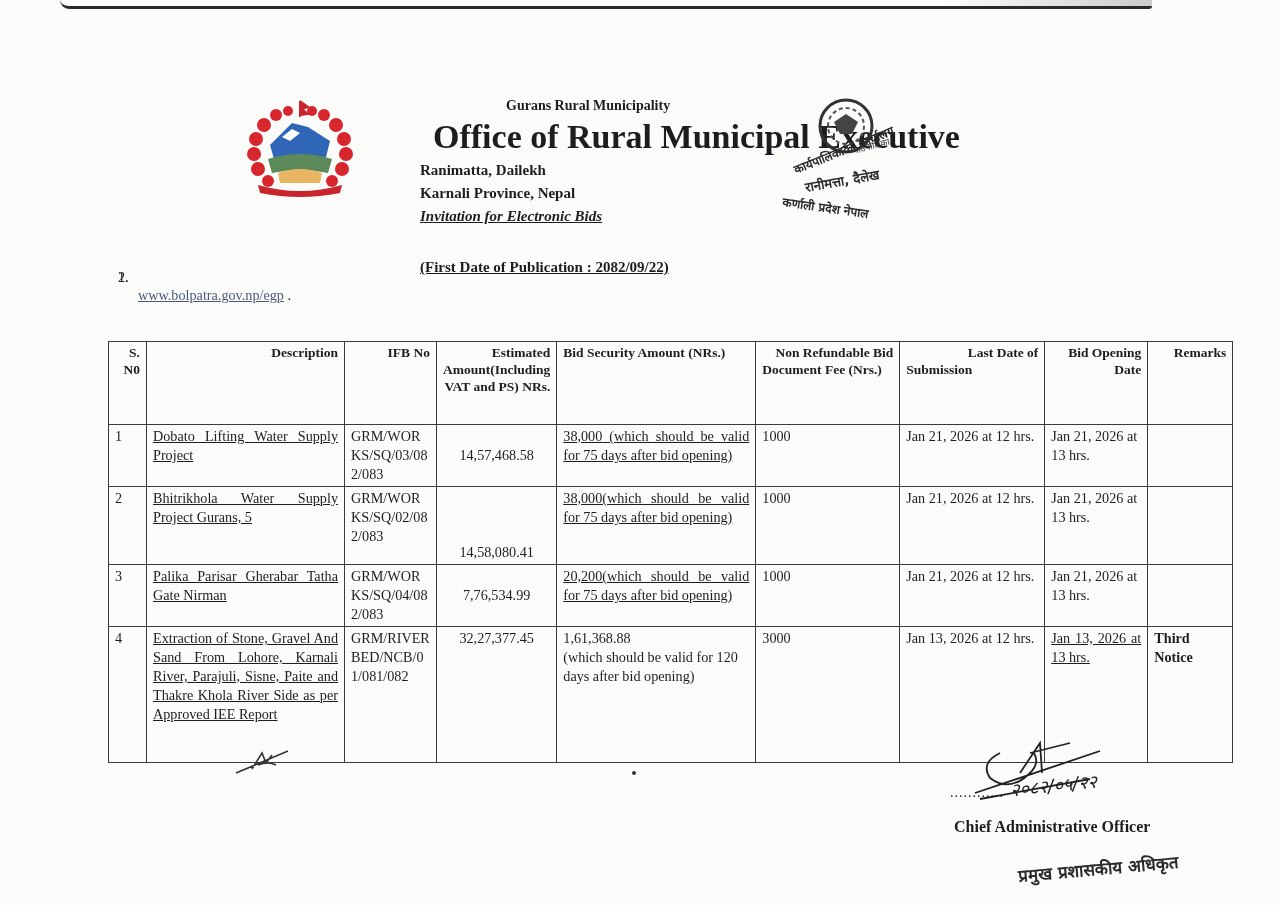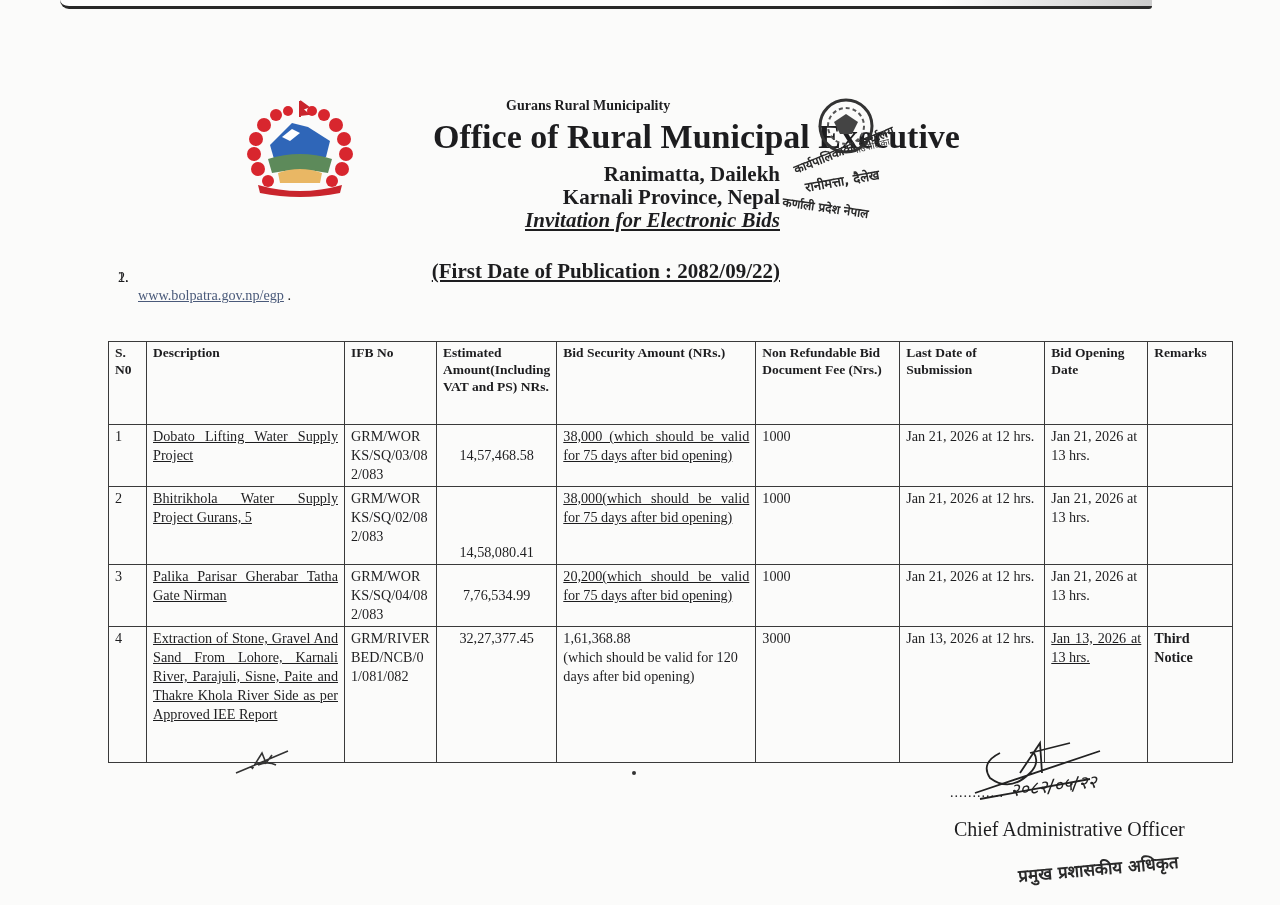--- a/index.html
+++ b/index.html
@@ -12,54 +12,54 @@
   .top-edge {
     position: absolute; left: 60px; top: 0; width: 1092px; height: 6px;
     border-bottom: 3px solid #2a2a2a; border-radius: 0 0 10px 30px;
     background: linear-gradient(90deg, #fff 0%, #fff 80%, #ccc 100%);
   }
   .emblem { position: absolute; left: 242px; top: 97px; width: 116px; height: 102px; }
   .seal { position: absolute; left: 768px; top: 92px; width: 140px; height: 130px; }
   .header-block { position: absolute; left: 420px; top: 92px; width: 480px; text-align: center; }
   .h1 { font-size: 14px; font-weight: bold; line-height: 28px; margin-left: 90px; text-align: left; padding-left: 0; }
   .h2 { font-size: 34px; font-weight: bold; line-height: 30px; position: absolute; left: 13px; top: 30px; white-space: nowrap; }
-  .addr { font-size: 21px; font-weight: bold; position: absolute; left: 0; width: 360px; text-align: right; }
+  .addr { font-size: 15px; font-weight: bold; position: absolute; left: 0; width: 360px; text-align: left; }
   .addr1 { top: 70px; }
   .addr2 { top: 93px; }
   .invite { top: 116px; font-style: italic; text-decoration: underline; }
   .pubdate { top: 139px; text-decoration: underline; margin-top: 28px; }
   .h1 { position: absolute; left: 86px; top: 0; white-space: nowrap; margin: 0; }
 
   .notes { position: absolute; left: 118px; top: 268px; width: 1080px; font-size: 14.2px; line-height: 18px; }
   .note { position: relative; padding-left: 20px; }
   .note .num { position: absolute; left: 0; top: 0; }
   .note2 { text-align: justify; }
   .link { color: #4a5a7a; text-decoration: underline; }
 
   table.bids {
     position: absolute; left: 108px; top: 341px;
     border-collapse: collapse; font-size: 14.2px; line-height: 19px;
     table-layout: fixed;
   }
   table.bids td, table.bids th {
     border: 1.4px solid #3a3a3a; vertical-align: top; padding: 2px 6px;
   }
-  table.bids th { font-weight: bold; text-align: left; font-size: 13.5px; line-height: 17px; }
+  table.bids th { font-weight: bold; text-align: right; font-size: 13.5px; line-height: 17px; }
   .justify { text-align: justify; text-align-last: left; text-decoration: underline; }
   .center { text-align: left; }
   .hdr-just { text-align: justify; text-align-last: left; }
   .rem-bold { font-weight: bold; }
   .amt-mid { vertical-align: middle !important; text-align: center; }
   .amt-bottom { vertical-align: bottom !important; text-align: center; }
   .amt-top { text-align: center; }
 
   .sig-area { position: absolute; left: 950px; top: 735px; width: 260px; height: 160px; }
   .dots { position: absolute; left: 0; top: 50px; font-size: 14px; letter-spacing: 1px; }
   .sig-date { position: absolute; left: 60px; top: 38px; font-family: "DejaVu Sans", sans-serif; font-size: 18px; font-style: italic; transform: rotate(-6deg); color: #222; }
-  .officer { position: absolute; left: 4px; top: 83px; font-size: 20px; font-weight: normal; white-space: nowrap; }
+  .officer { position: absolute; left: 4px; top: 83px; font-size: 16px; font-weight: bold; white-space: nowrap; }
   .stamp-text { position: absolute; left: 68px; top: 122px; font-family: "DejaVu Sans", sans-serif; font-size: 17px; font-weight: bold; transform: rotate(-5deg); white-space: nowrap; color: #2a2a2a; }
   .scribble { position: absolute; left: 232px; top: 745px; width: 60px; height: 32px; }
   .dot-mark { position: absolute; left: 632px; top: 771px; width: 4px; height: 4px; background: #333; border-radius: 50%; }
 </style>
 </head>
 <body>
 
 <div class="top-edge"></div>
 
 <svg class="emblem" viewBox="0 0 116 102">

